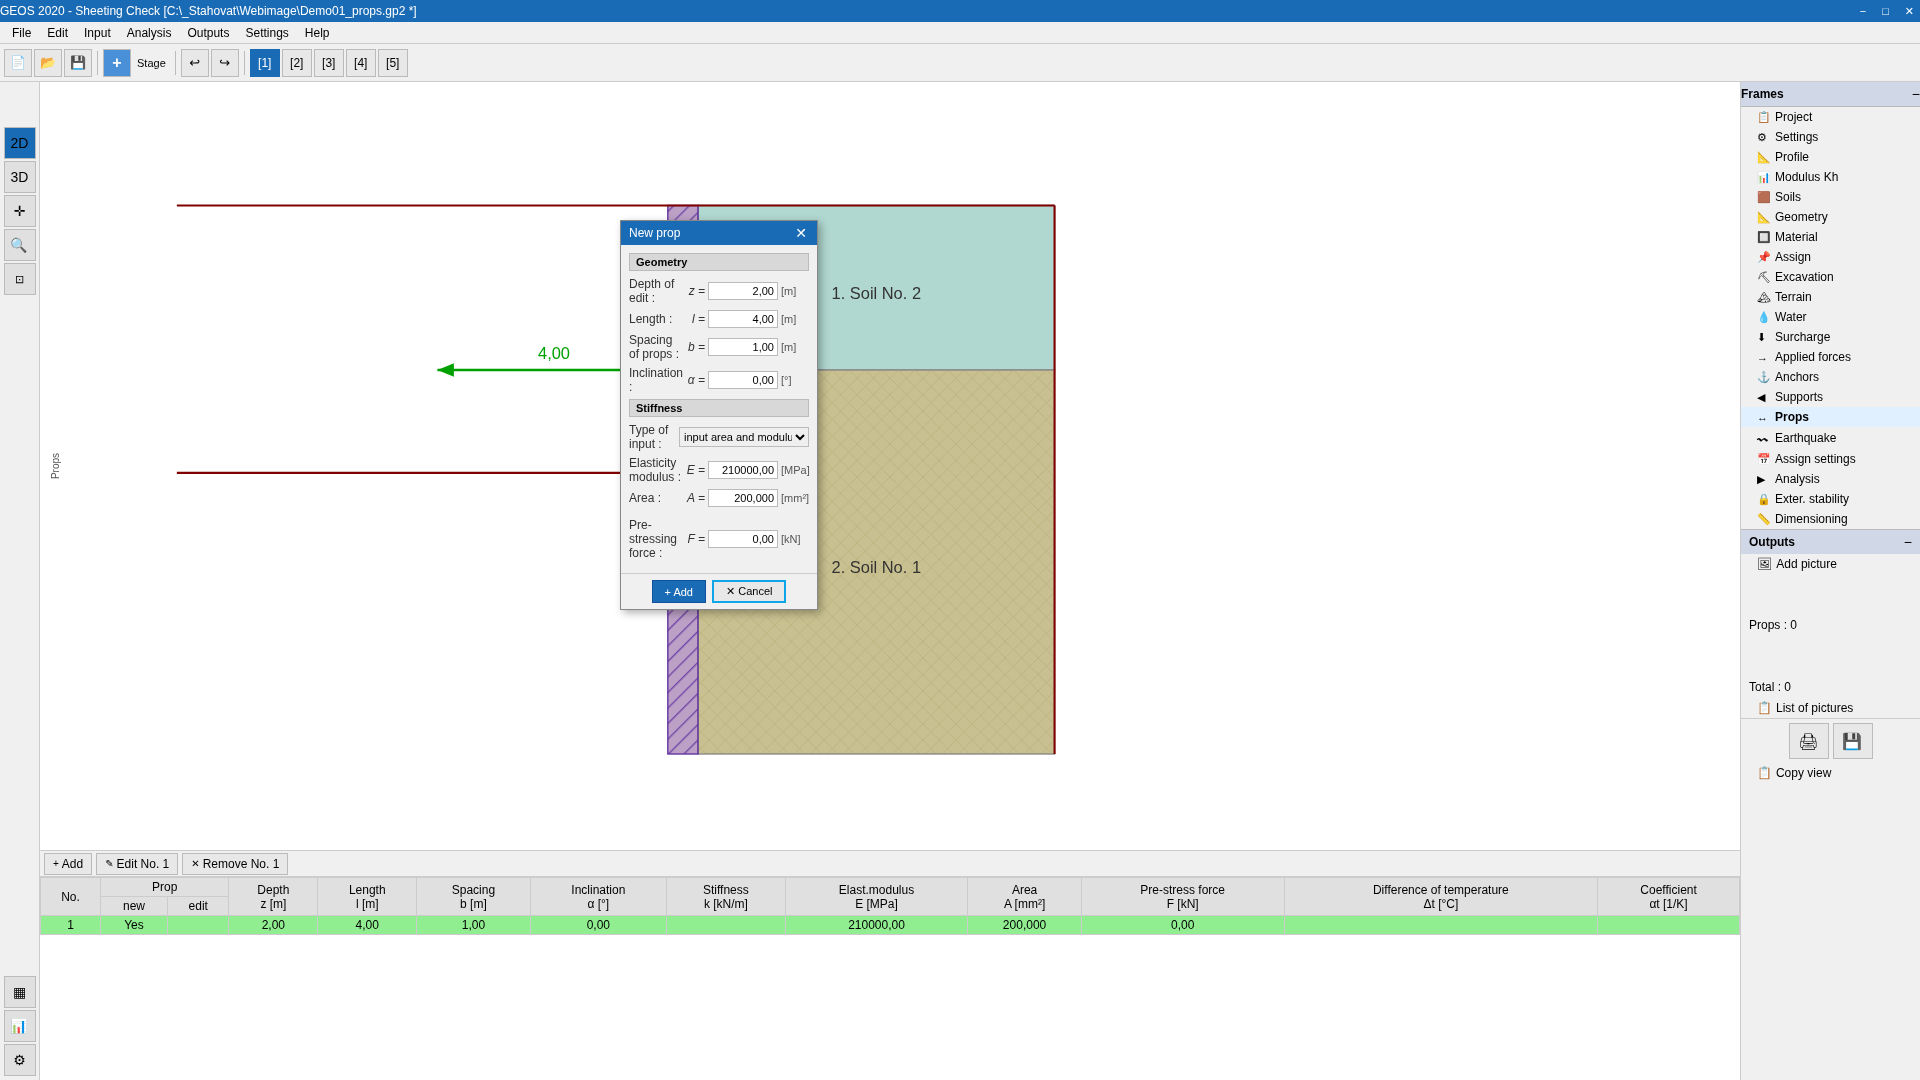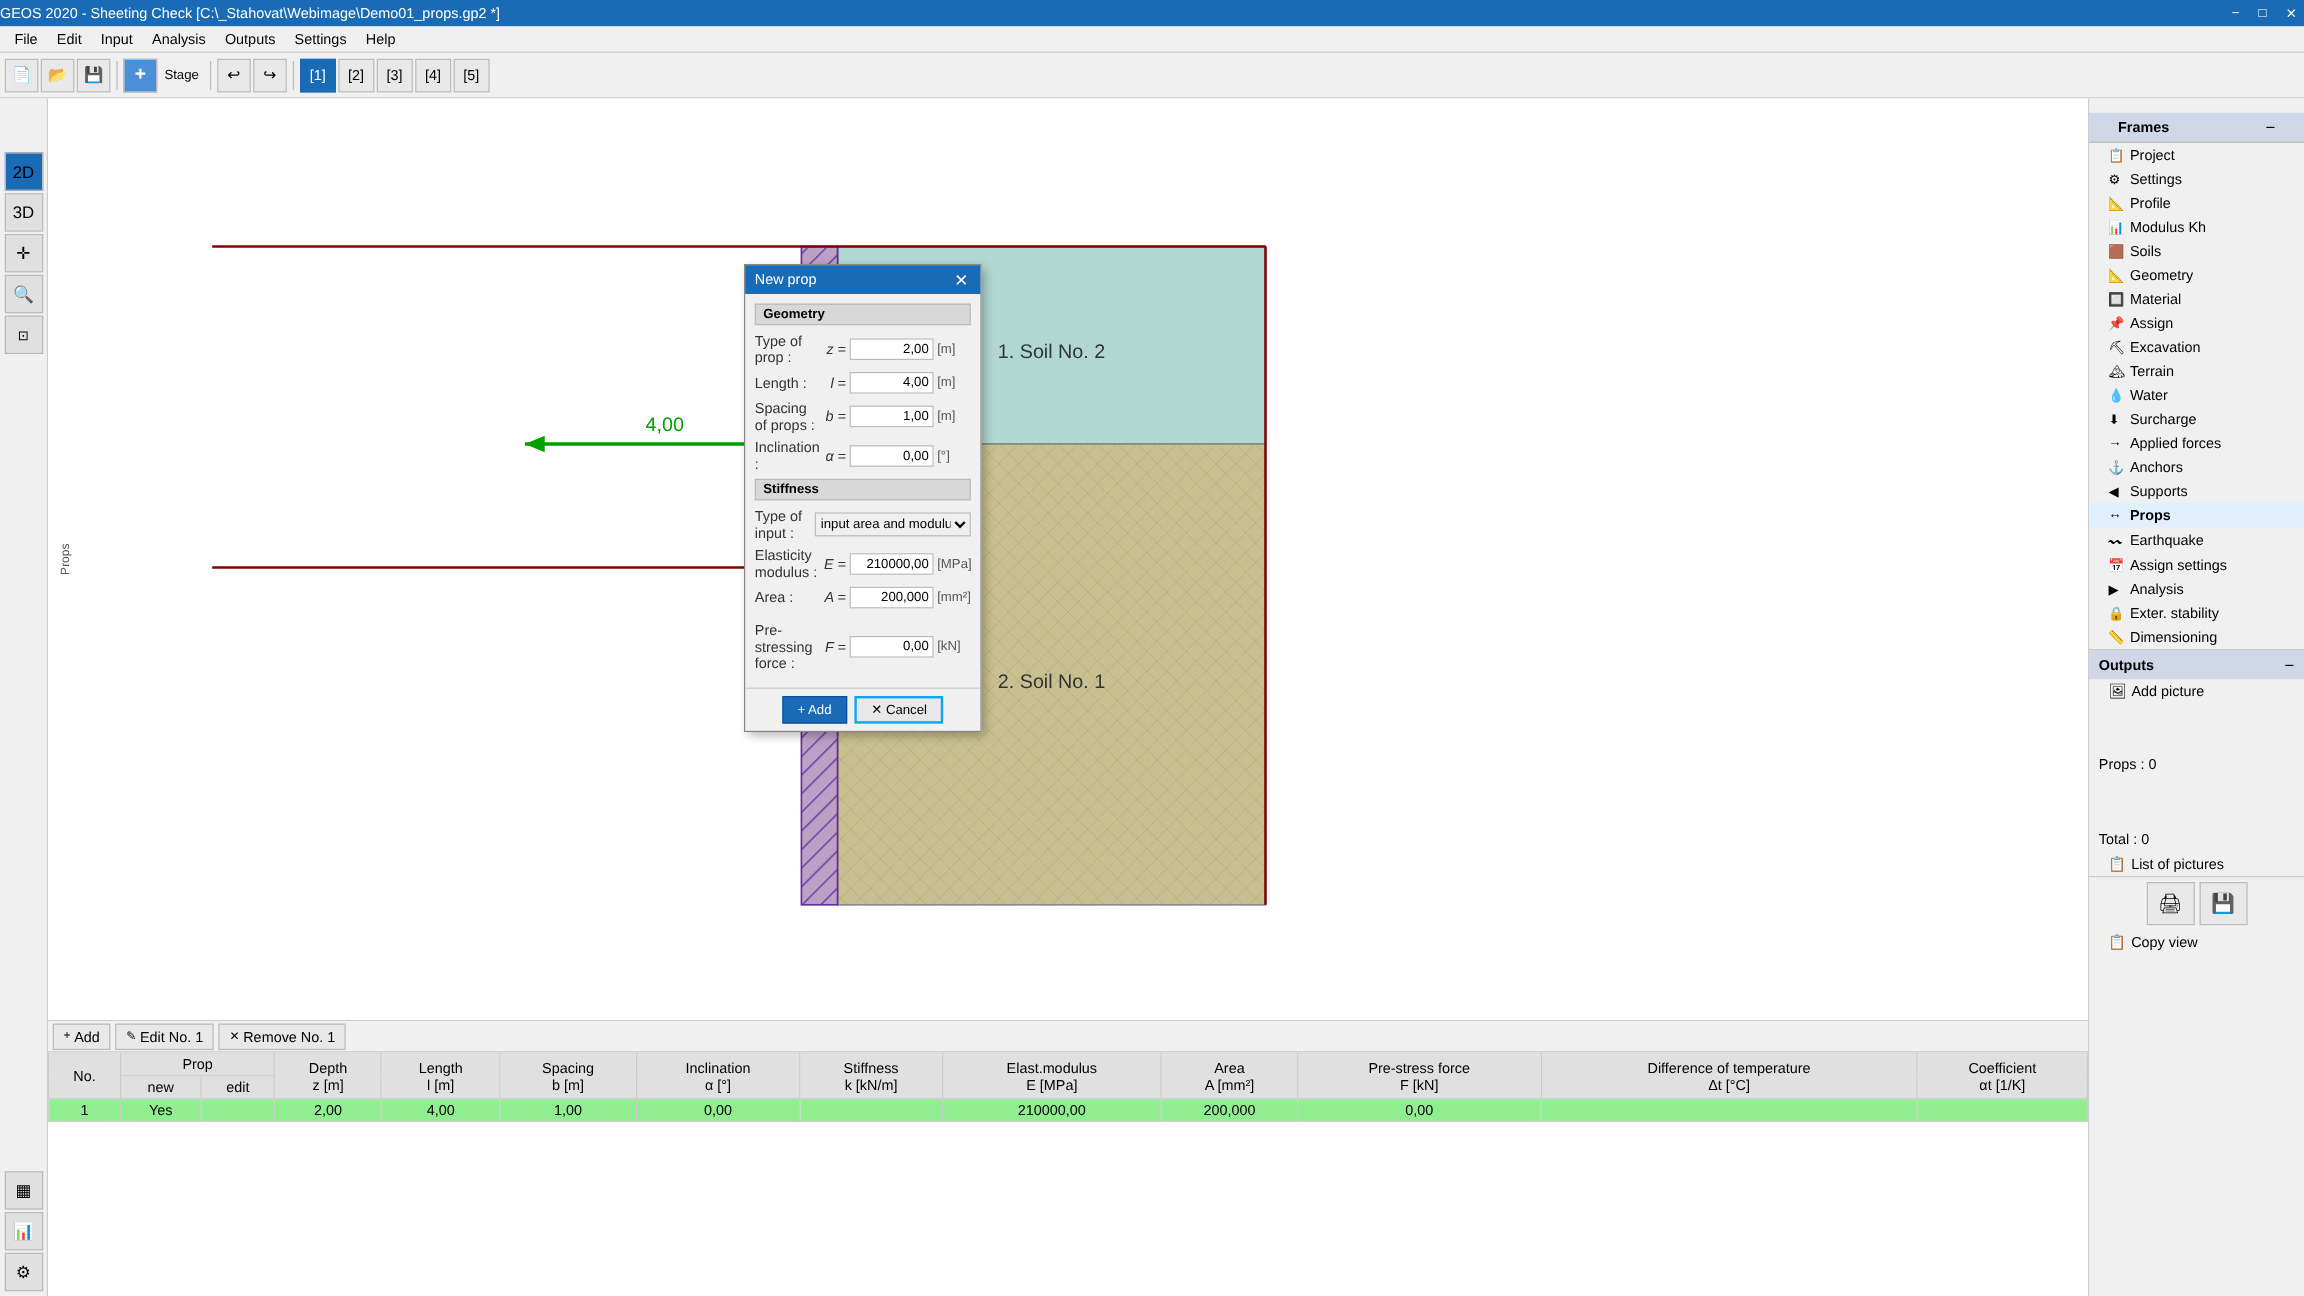--- a/index.html
+++ b/index.html
@@ -153,28 +153,27 @@
     
     .right-panel {
       width: 180px;
       background: #f0f0f0;
       border-left: 1px solid #ccc;
       display: flex;
       flex-direction: column;
     }
     .right-panel-header {
       background: #d0d8e8;
-      padding: 4px 24px;
+      padding: 4px 0;
       font-weight: bold;
       font-size: 12px;
       display: flex;
       justify-content: space-between;
       align-items: center;
       border-bottom: 1px solid #bbb;
-      margin-top: 12px;
     }
     .right-panel-item {
       padding: 3px 8px 3px 16px;
       cursor: pointer;
       display: flex;
       align-items: center;
       gap: 4px;
       font-size: 12px;
     }
     .right-panel-item.active { background: #e0f0ff; font-weight: bold; }
@@ -620,21 +619,21 @@
 
 <div class="dialog">
   <div class="dialog-title">
     <span>New prop</span>
     <button class="dialog-close">✕</button>
   </div>
   <div class="dialog-body">
     <div class="dialog-group-label">Geometry</div>
 
     <div class="dialog-row">
-      <span class="dialog-label">Type of prop :</span>
+      <span class="dialog-label">Depth of edit :</span>
       <span class="dialog-var">z =</span>
       <input class="dialog-input" type="text" value="2,00" style="">
       <span class="dialog-unit">[m]</span>
     </div>
     <div class="dialog-row">
       <span class="dialog-label">Length :</span>
       <span class="dialog-var">l =</span>
       <input class="dialog-input" type="text" value="4,00" style="">
       <span class="dialog-unit">[m]</span>
     </div>

